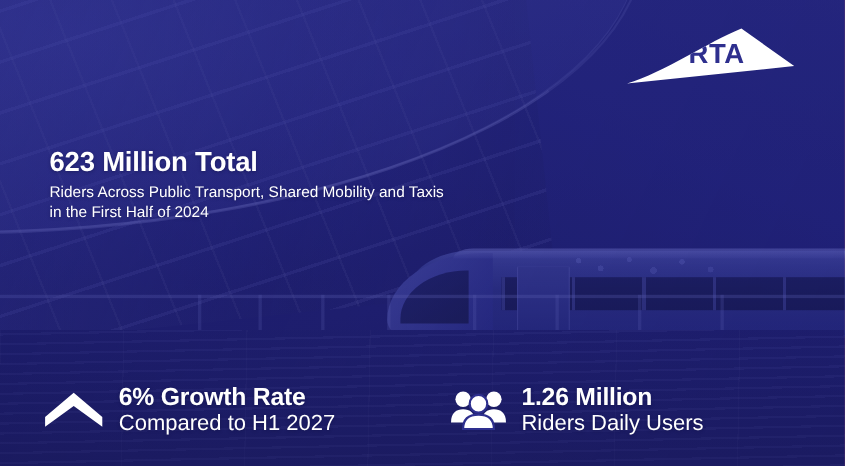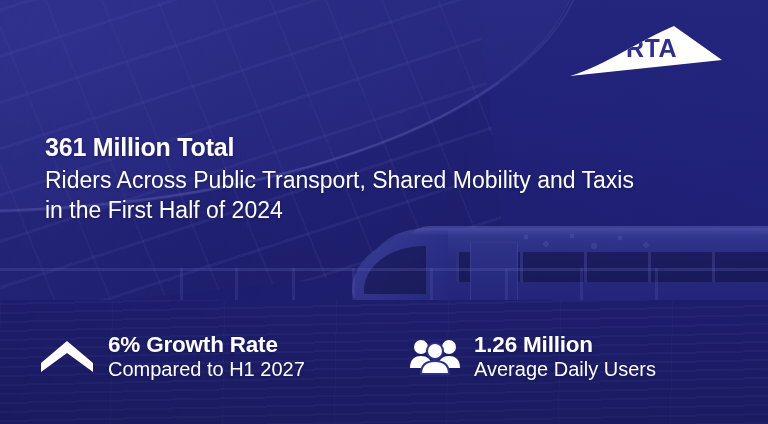--- a/index.html
+++ b/index.html
@@ -275,33 +275,33 @@
   }
   .headline-title {
     font-size: 25px;
     font-weight: bold;
     letter-spacing: -0.2px;
     line-height: 1.18;
     margin: 0 0 2px 0;
     text-shadow: 0 1px 3px rgba(16,16,60,0.45);
   }
   .headline-sub {
-    font-size: 23px;
+    font-size: 14px;
     font-weight: normal;
     line-height: 1.32;
     margin: 0;
     text-shadow: 0 1px 3px rgba(16,16,60,0.45);
   }
 
   
   .stats {
     position: absolute;
     left: 0;
     right: 0;
-    top: 332px;
+    top: 348px;
     display: flex;
     align-items: flex-start;
   }
   .stat {
     display: flex;
     align-items: center;
     gap: 14px;
   }
   .stat-growth { margin-left: 40px; width: 360px; }
   .stat-users  { margin-left: 10px; }
@@ -379,21 +379,21 @@
 
         <path d="M0 52 C 34 42, 74 14, 104 2 L 152 36 Z" fill="#ffffff"></path>
 
         <g clip-path="url(#swooshClip)">
           <text x="56" y="33" font-family="'Liberation Sans', sans-serif" font-size="25" font-weight="bold" fill="#2e2f8e" letter-spacing="0.5">RTA</text>
         </g>
       </svg>
     </div>
 
     <div class="headline">
-      <h1 class="headline-title">361 Million Total</h1>
+      <h1 class="headline-title">623 Million Total</h1>
       <p class="headline-sub">
         <span>Riders Across Public Transport, Shared Mobility and Taxis</span><br>
         <span>in the First Half of 2024</span>
       </p>
     </div>
 
     <div class="stats">
 
       <div class="stat stat-growth">
         <span class="stat-icon">
@@ -416,19 +416,19 @@
 
             <circle cx="39" cy="10" r="7" fill="#ffffff"></circle>
             <path d="M28 31 C28 22, 33 19, 39 19 C45 19, 50 22, 50 31 Z" fill="#ffffff"></path>
 
             <circle cx="25" cy="14" r="8" fill="#ffffff" stroke="#2e2f8e" stroke-width="2"></circle>
             <path d="M11 37 C11 27, 17 24, 25 24 C33 24, 39 27, 39 37 Z" fill="#ffffff" stroke="#2e2f8e" stroke-width="2"></path>
           </svg>
         </span>
         <span class="stat-text">
           <span class="stat-value">1.26 Million</span>
-          <span class="stat-label">Average Daily Users</span>
+          <span class="stat-label">Riders Daily Users</span>
         </span>
       </div>
 
     </div>
   </div>
 </div>
 
 </body></html>

